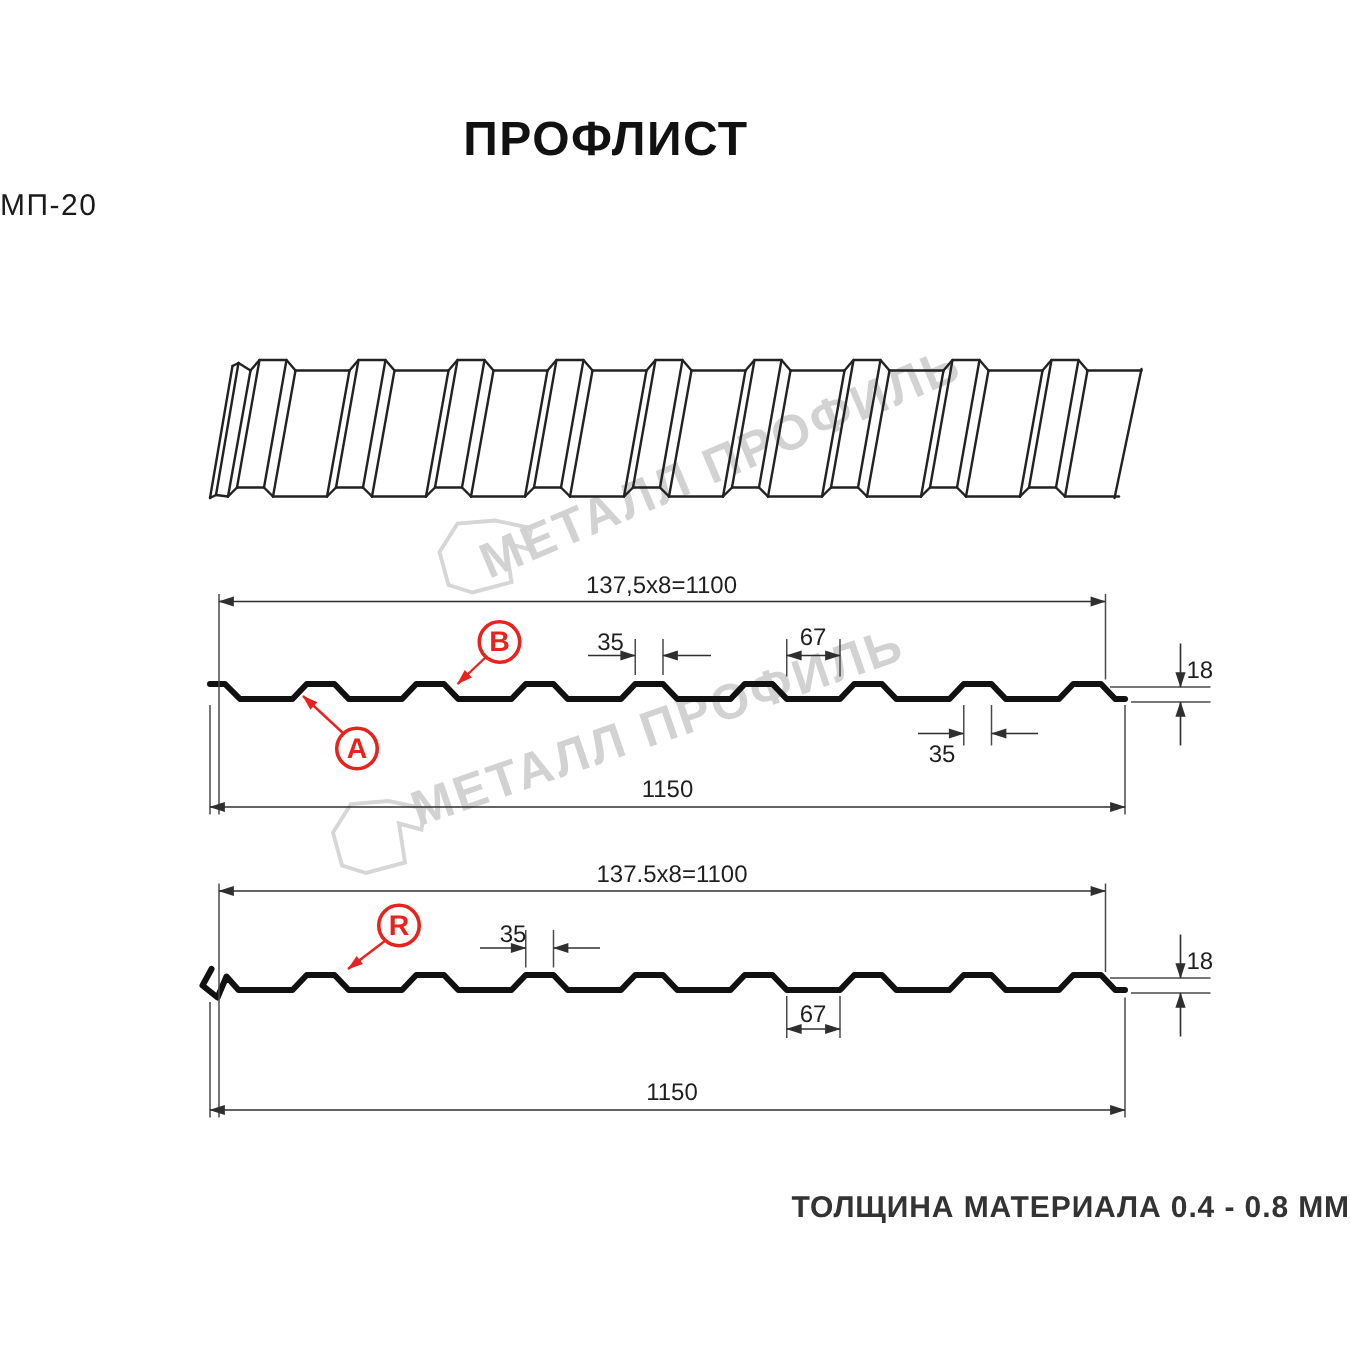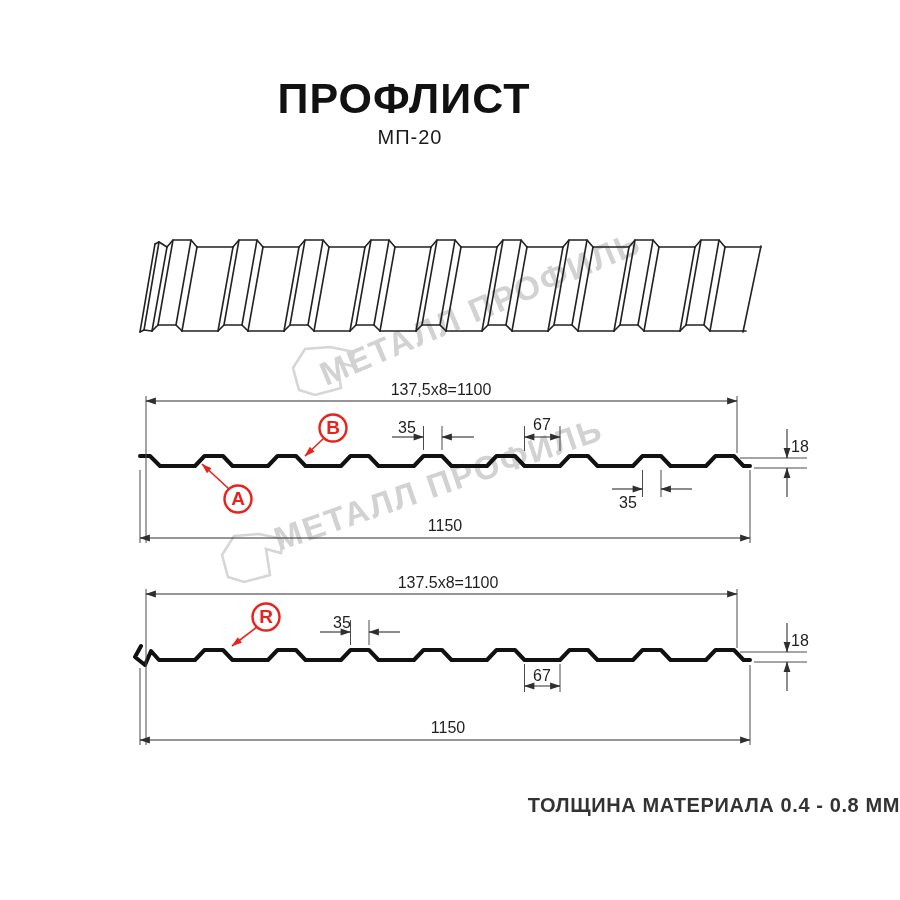--- a/index.html
+++ b/index.html
@@ -1,20 +1,20 @@
 <!DOCTYPE html>
 <html><head>
 <meta charset="utf-8">
 <style>
   html,body{margin:0;padding:0;background:#fff;}
   .page{position:relative;width:900px;height:900px;background:#fff;overflow:hidden;
         font-family:"Liberation Sans",sans-serif;}
   .title{position:absolute;top:74px;left:0;width:808px;text-align:center;
-         font-size:43px;font-weight:bold;letter-spacing:1px;color:#111;}
-  .subtitle{position:absolute;top:126px;left:0;width:820px;text-align:center;
+         font-size:32px;font-weight:bold;letter-spacing:1px;color:#111;}
+  .subtitle{position:absolute;top:126px;left:0;width:820px;
          font-size:20px;font-weight:normal;letter-spacing:1px;color:#1a1a1a;}
   .footer{position:absolute;top:794px;left:0;width:900px;text-align:right;
          font-size:20px;font-weight:bold;letter-spacing:0.6px;color:#333;}
   svg{position:absolute;left:0;top:0;}
   svg text{font-family:"Liberation Sans",sans-serif;}
   .dim-line{stroke:#2f2f2f;stroke-width:1.1;fill:none;}
   .ext-line{stroke:#4a4a4a;stroke-width:1;fill:none;}
   .dim-txt{font-size:16px;fill:#1f1f1f;}
   .profile{stroke:#111;stroke-width:4;fill:none;stroke-linejoin:round;stroke-linecap:round;}
   .sheet{stroke:#222;stroke-width:1.6;fill:none;stroke-linejoin:round;stroke-linecap:round;}

